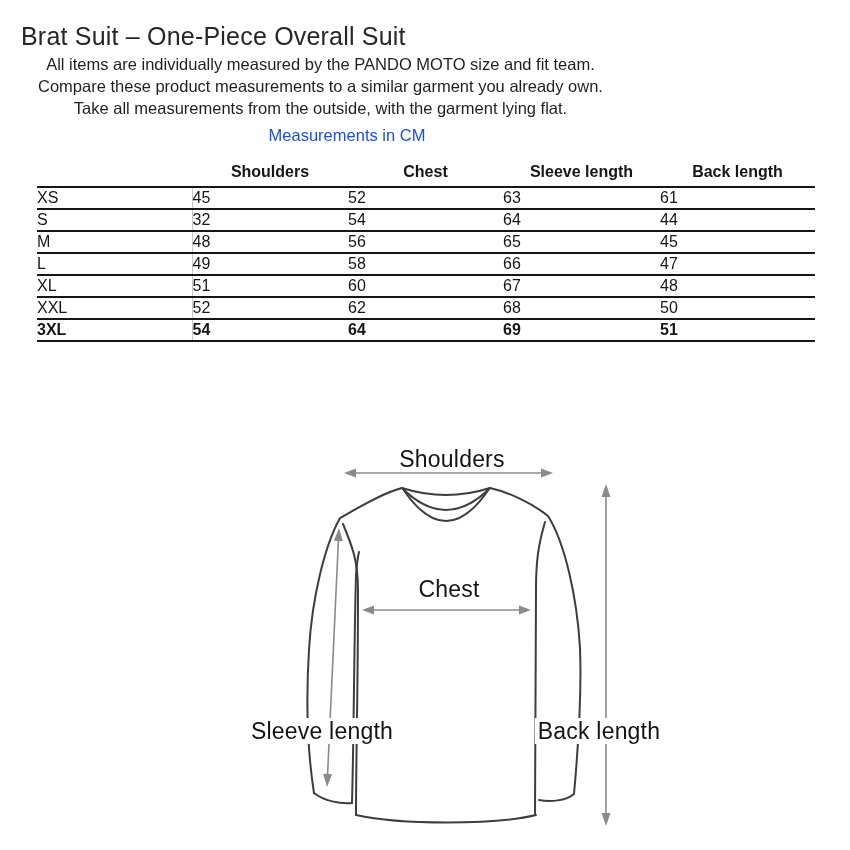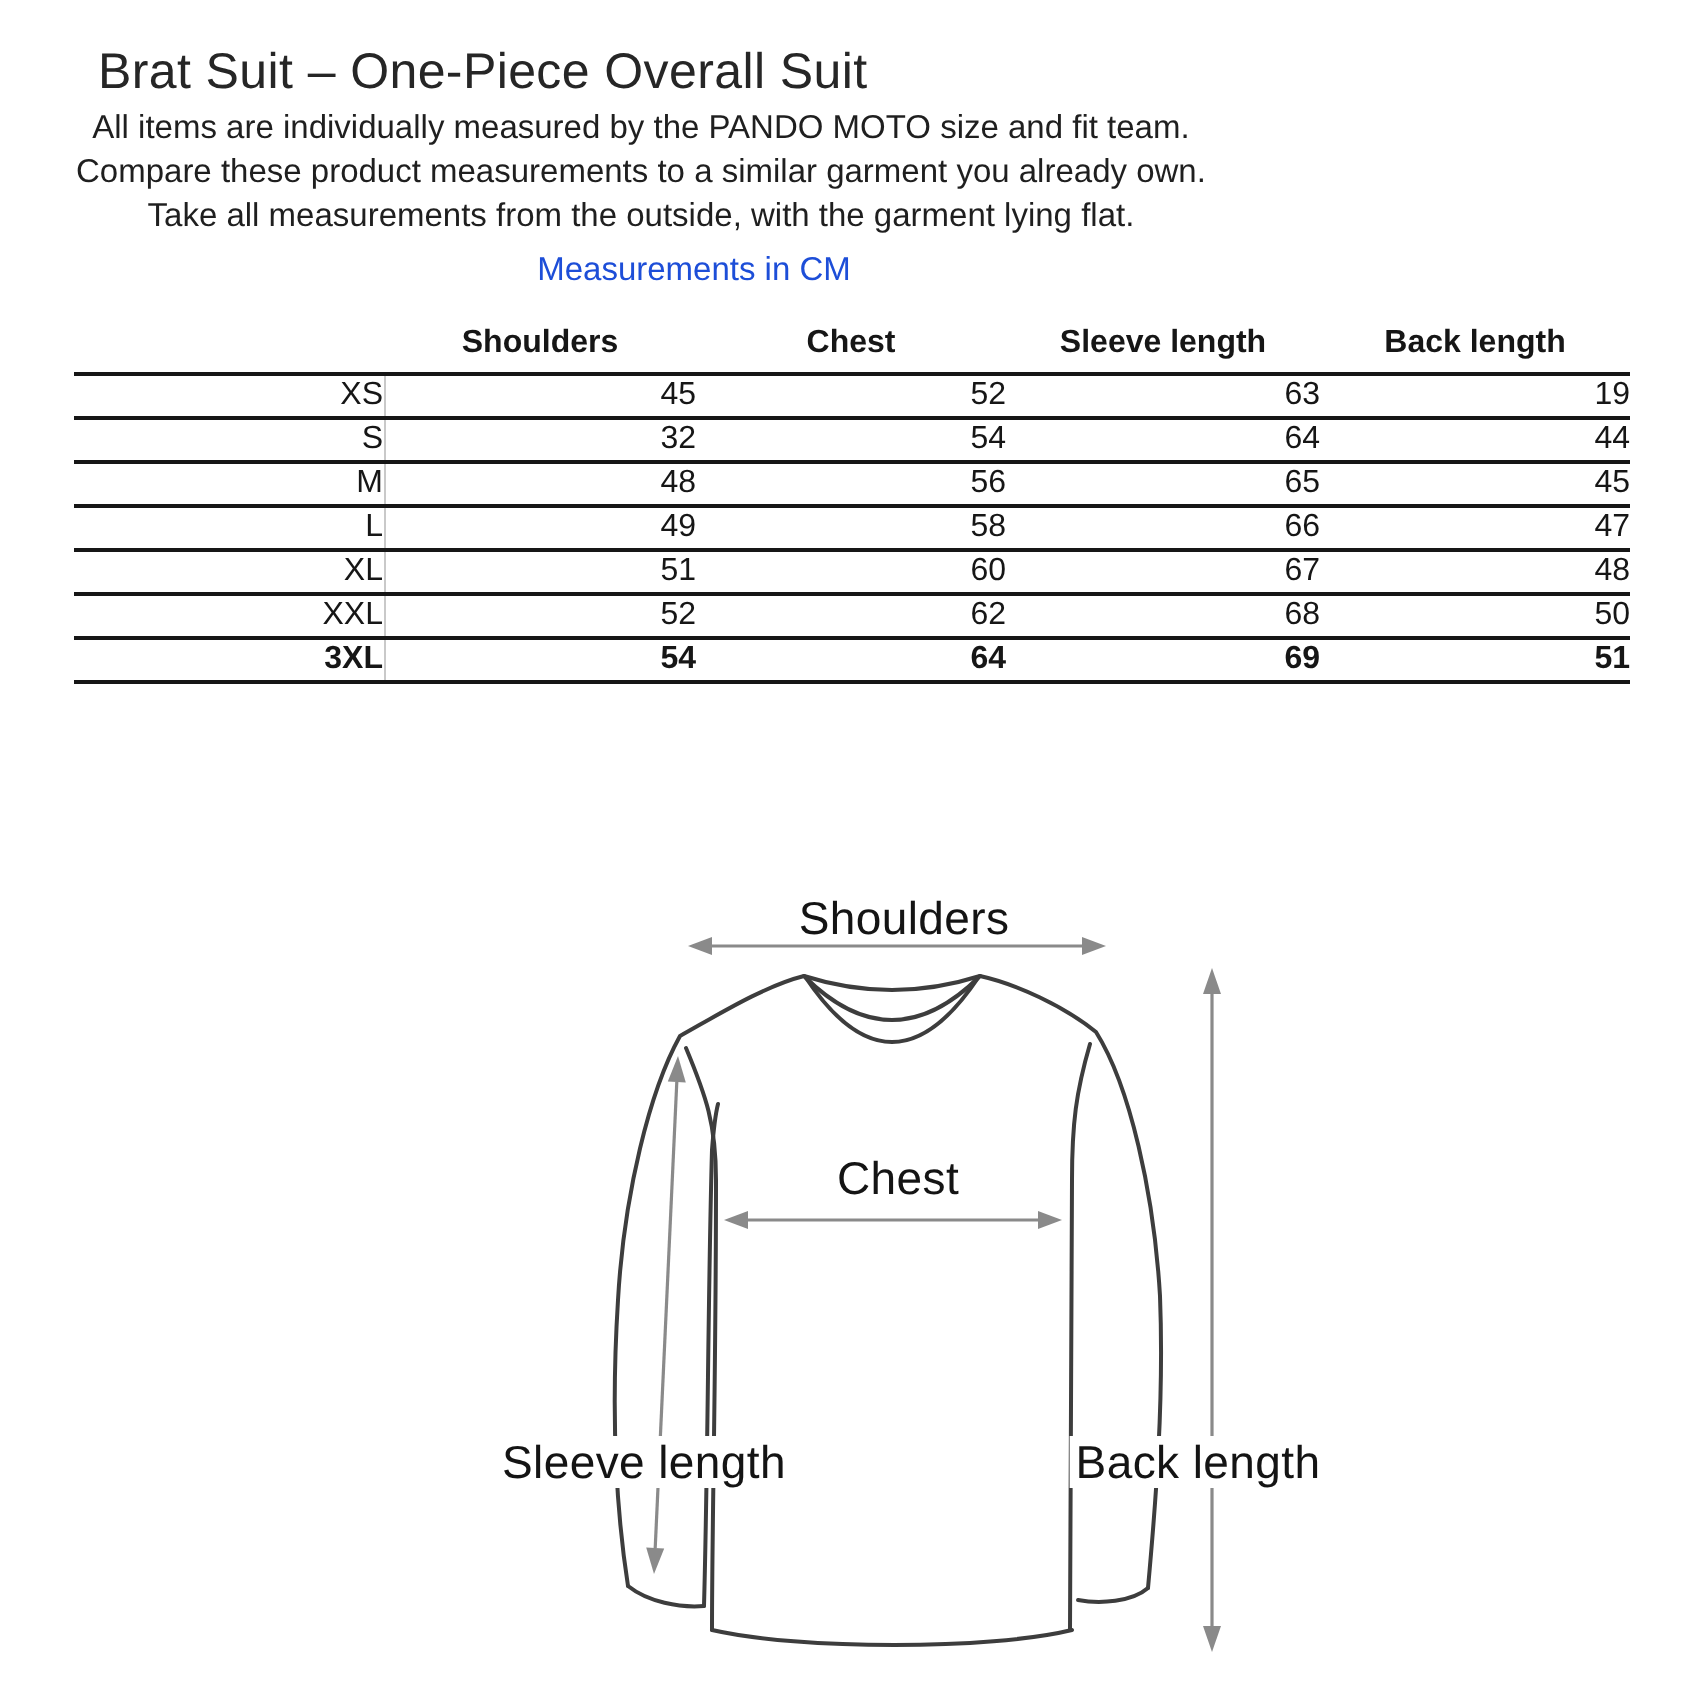--- a/index.html
+++ b/index.html
@@ -3,41 +3,41 @@
 <meta charset="utf-8">
 <style>
   * { box-sizing: border-box; margin: 0; padding: 0; }
   html, body { width: 850px; height: 850px; background: #ffffff; overflow: hidden; }
   body {
     position: relative;
     font-family: "Liberation Sans", sans-serif;
     color: #1b1b1b;
   }
   .page-title {
-    position: absolute; left: 49px; top: 22px;
+    position: absolute; left: 21px; top: 22px;
     font-size: 25px; font-weight: 400; color: #262626;
     letter-spacing: 0.2px; white-space: nowrap;
   }
   .desc-block { position: absolute; left: 38px; top: 53px; text-align: center; }
   .desc-line { font-size: 16.5px; line-height: 22px; color: #1f1f1f; white-space: nowrap; }
   .units-label {
     position: absolute; left: 347px; top: 126px; transform: translateX(-50%);
     font-size: 16.5px; color: #1d4ed8; white-space: nowrap;
   }
   table.size-table {
     position: absolute; left: 37px; top: 157px; width: 778px;
     border-collapse: collapse; table-layout: fixed;
     font-size: 16px; color: #161616;
   }
   table.size-table th {
     height: 30px; font-weight: 700; text-align: center; vertical-align: middle;
     padding: 0; white-space: nowrap;
   }
   table.size-table td {
-    height: 22px; text-align: right; vertical-align: middle;
+    height: 22px; text-align: left; vertical-align: middle;
     border-top: 2.5px solid #161616; padding: 0; white-space: nowrap;
   }
   table.size-table tbody td:nth-child(2) { border-left: 1px solid #c9c9c9; }
   table.size-table tbody tr:last-child td { border-bottom: 2.5px solid #161616; font-weight: bold; }
 
   .diagram-svg { position: absolute; left: 230px; top: 430px; width: 470px; height: 425px; z-index: 1; }
   .diagram-label {
     position: absolute; transform: translateX(-50%); z-index: 2;
     background: #ffffff; font-size: 23px; line-height: 26px; color: #141414;
     padding: 0 3px; white-space: nowrap; letter-spacing: 0.2px;
@@ -76,21 +76,21 @@
       <th>Sleeve length</th>
       <th>Back length</th>
     </tr>
   </thead>
   <tbody>
     <tr>
       <td>XS</td>
       <td>45</td>
       <td>52</td>
       <td>63</td>
-      <td>19</td>
+      <td>61</td>
     </tr>
     <tr>
       <td>S</td>
       <td>32</td>
       <td>54</td>
       <td>64</td>
       <td>44</td>
     </tr>
     <tr>
       <td>M</td>

